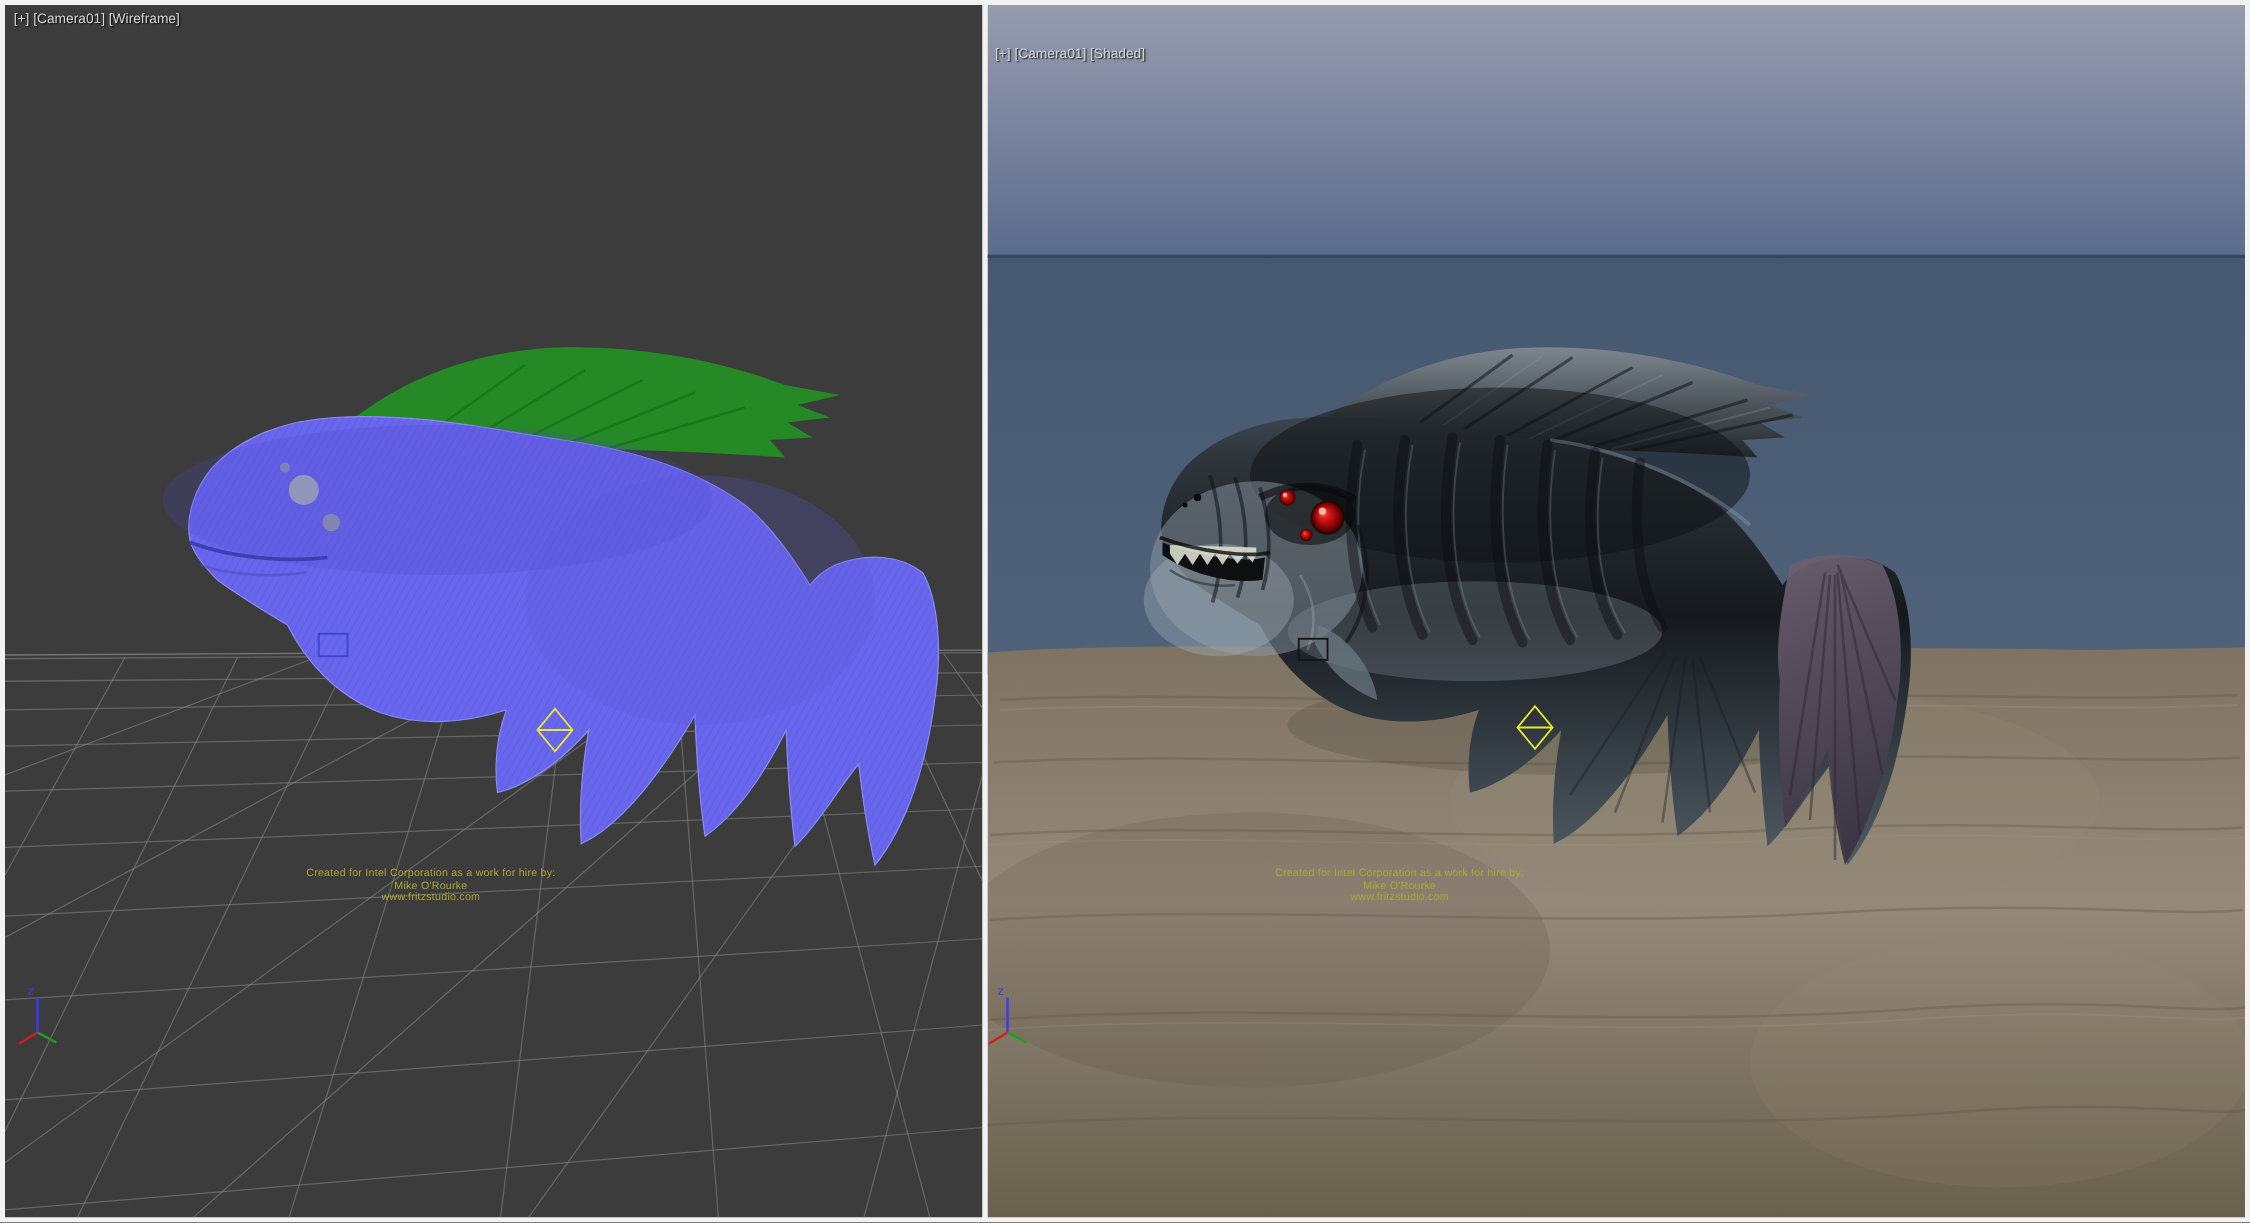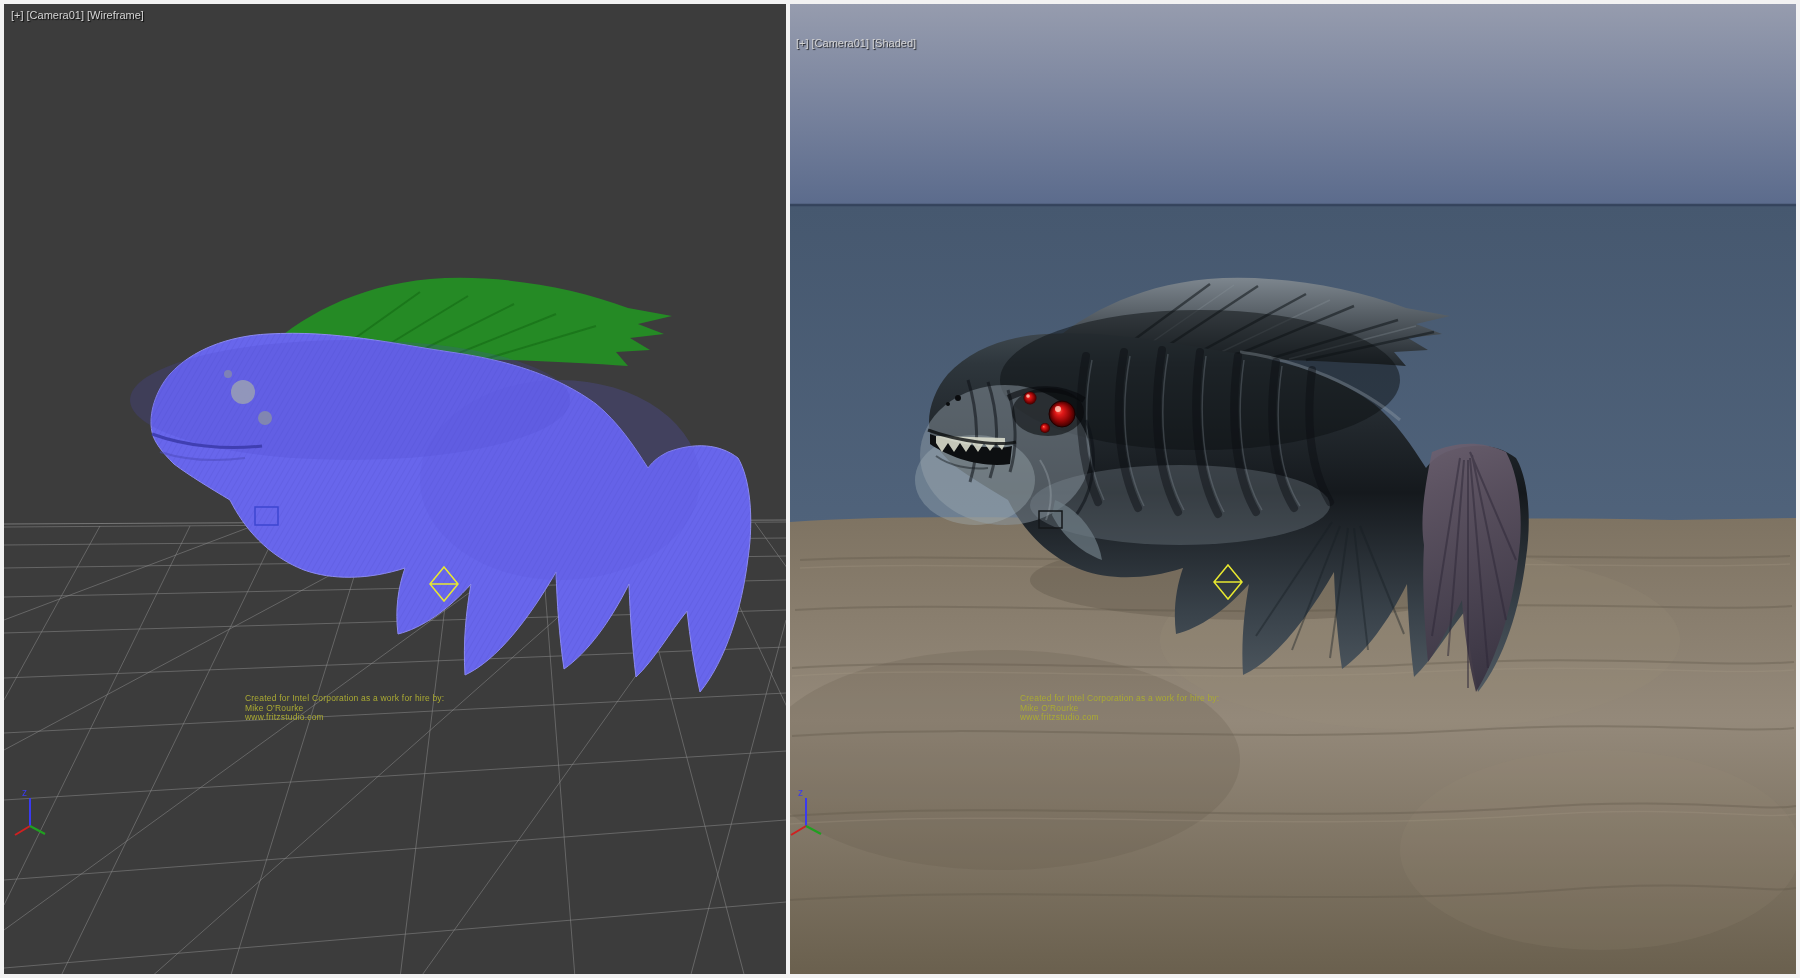--- a/index.html
+++ b/index.html
@@ -24,20 +24,21 @@
   }
   .vp-label span{margin-right:3px;cursor:pointer;}
   .vp-label.left{left:11px;top:9px;}
   .vp-label.right{left:796px;top:9px;margin-top:28px;}
   .watermark{
     position:absolute;z-index:3;
     font-size:8.5px;line-height:9.5px;
     color:var(--watermark_yellow,#aaaa33);
     letter-spacing:.2px;
     white-space:nowrap;
+    text-align:center;
   }
   .watermark.left{left:245px;top:694px;}
   .watermark.right{left:1020px;top:694px;}
 </style>
 </head>
 <body>
 
 <div class="stage">
 
   <svg class="scene-svg" width="1800" height="978" viewBox="0 0 1800 978">

